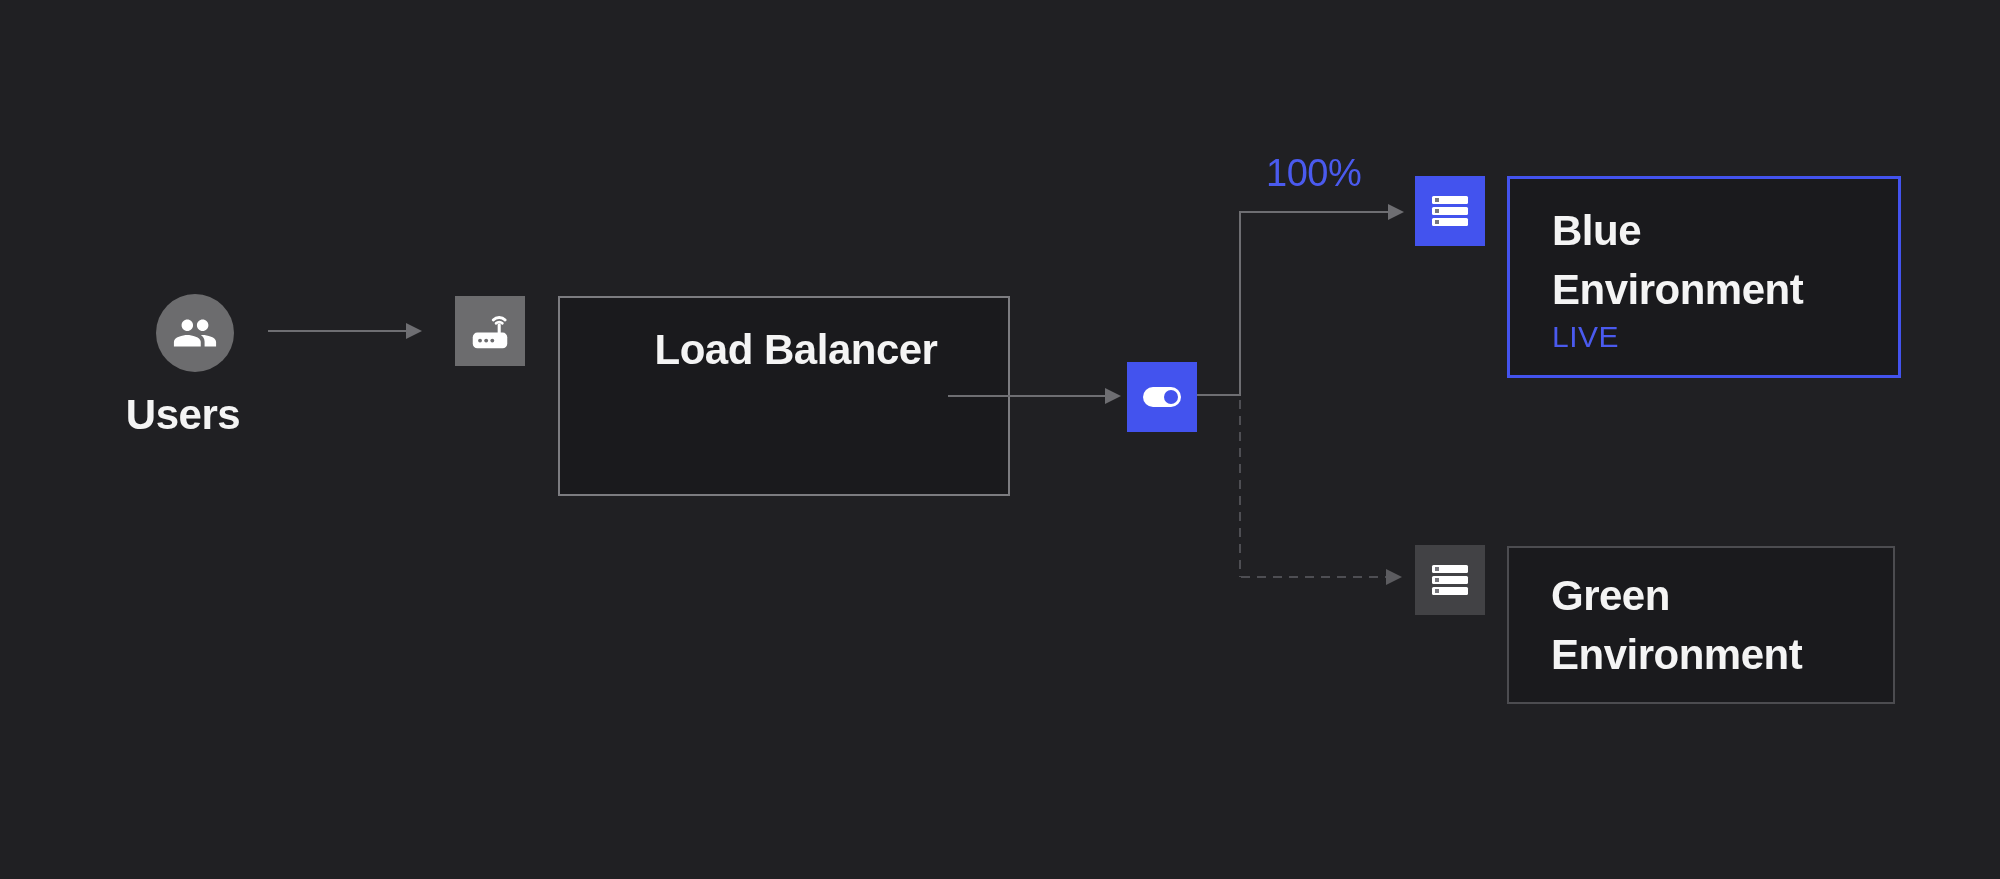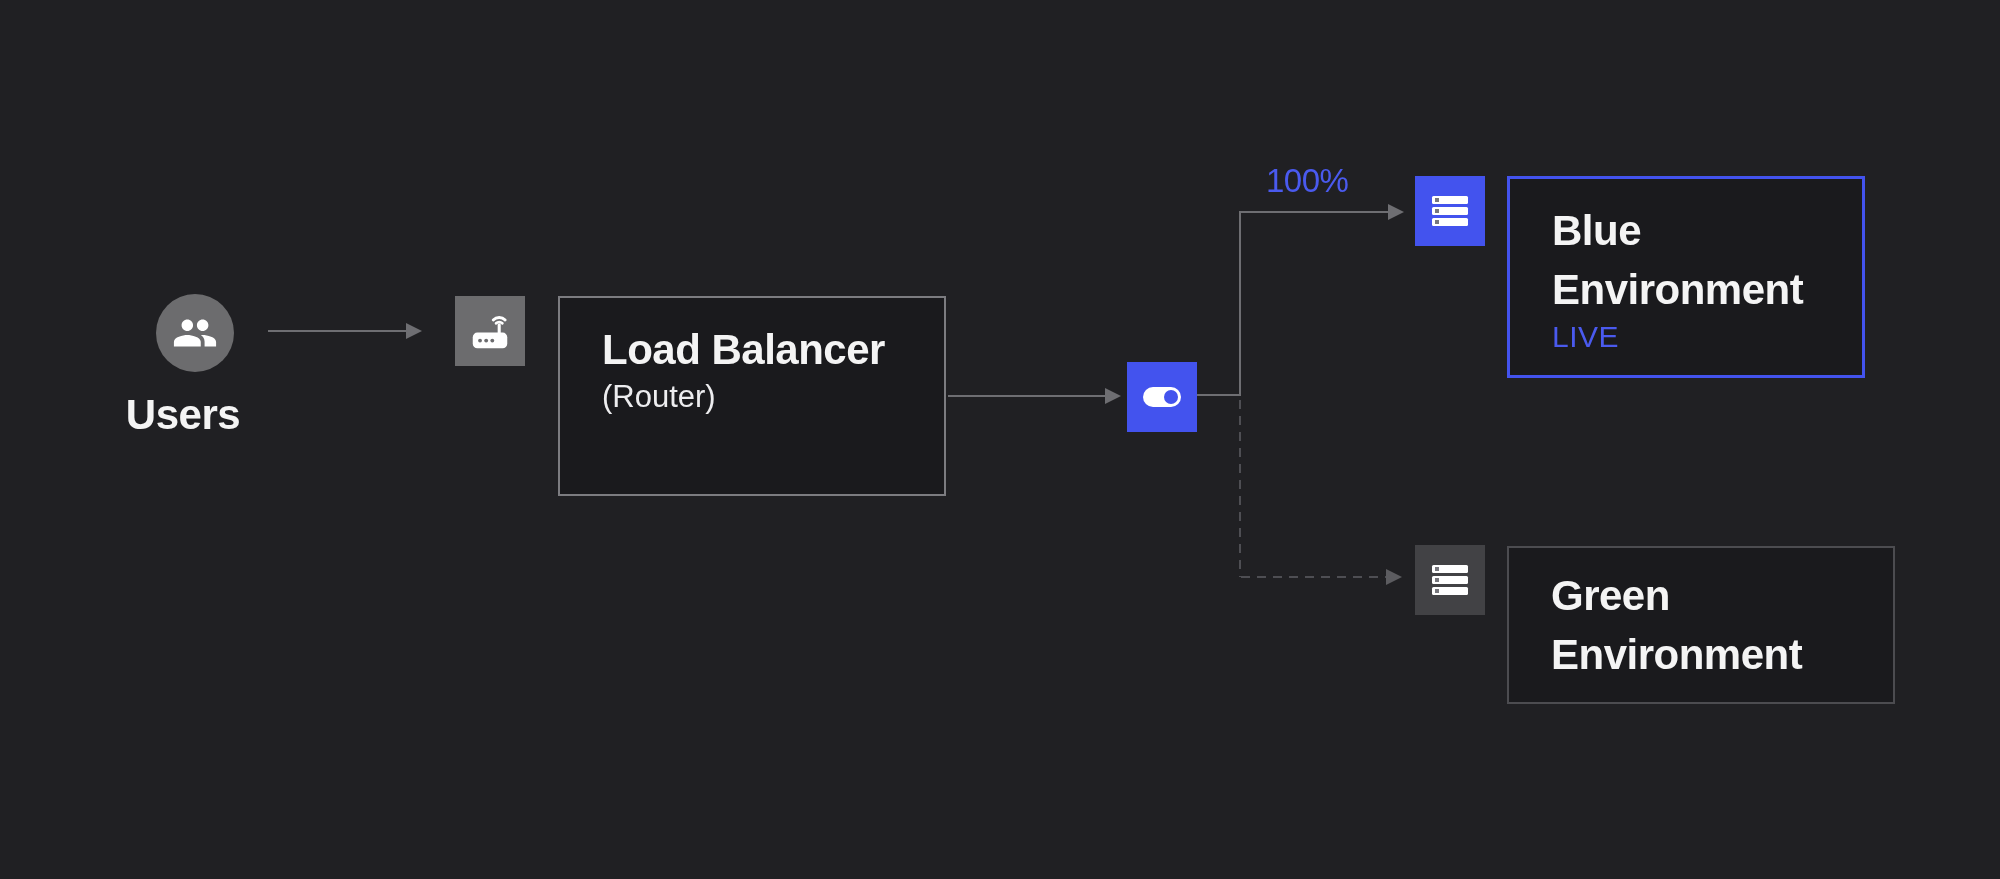--- a/index.html
+++ b/index.html
@@ -13,41 +13,41 @@
   }
   .abs{position:absolute;}
 
   
   .icon-tile{display:flex;align-items:center;justify-content:center;}
   #users-circle{left:156px;top:294px;width:78px;height:78px;border-radius:50%;background:var(--gray-icon,#6C6C6E);}
   #users-label{left:83px;top:391px;width:200px;text-align:center;font-size:42px;font-weight:bold;letter-spacing:-0.5px;}
 
   #router-tile{left:455px;top:296px;width:70px;height:70px;background:var(--gray-icon,#6C6C6E);}
 
-  #lb-box{left:558px;top:296px;width:388px;height:200px;box-sizing:border-box;
+  #lb-box{left:558px;top:296px;width:452px;height:200px;box-sizing:border-box;
     background:var(--box-fill,#1A1A1D);border:2px solid var(--lb-border,#7C7C80);
-    padding:28px 18px 12px 42px;}
+    padding:28px 18px 12px 42px;text-align:center;}
   #lb-box .box-title{font-size:42px;font-weight:bold;letter-spacing:-0.5px;line-height:48px;}
   #lb-box .box-subtitle{font-size:31px;margin-top:5px;color:#EDEDEF;}
 
   #toggle-tile{left:1127px;top:362px;width:70px;height:70px;background:var(--accent-blue,#4353EE);}
   .toggle-pill{position:relative;width:38px;height:20px;border-radius:10px;background:#fff;}
   .toggle-knob{position:absolute;right:3px;top:3px;width:14px;height:14px;border-radius:50%;background:var(--accent-blue,#4353EE);}
 
   .server-tile{width:70px;height:70px;}
   #server-tile-blue{left:1415px;top:176px;background:var(--accent-blue,#4353EE);}
   #server-tile-gray{left:1415px;top:545px;background:var(--dark-gray-icon,#424245);}
   .server-bars{width:36px;}
   .server-bar{position:relative;height:8px;background:#fff;border-radius:1.5px;}
   .server-bar + .server-bar{margin-top:3px;}
   .server-bar::after{content:"";position:absolute;left:3px;top:2px;width:4px;height:4px;background:rgba(8,8,18,0.55);}
 
   .env-box{box-sizing:border-box;background:var(--box-fill,#1A1A1D);
     display:flex;flex-direction:column;justify-content:center;padding-left:42px;}
-  #blue-box{left:1507px;top:176px;width:358px;height:202px;border:3px solid var(--accent-blue,#4353EE);}
+  #blue-box{left:1507px;top:176px;width:394px;height:202px;border:3px solid var(--accent-blue,#4353EE);}
   #green-box{left:1507px;top:546px;width:388px;height:158px;border:2px solid var(--green-border,#4C4C50);}
   .env-title{font-size:42px;font-weight:bold;letter-spacing:-0.5px;line-height:59px;}
   .live-badge{font-size:30px;color:var(--blue-text,#4A5AEE);margin-top:1px;letter-spacing:0.5px;}
 
   
   .edge-line-h{height:2px;background:var(--connector,#6E6E72);}
   .edge-line-v{width:2px;background:var(--connector,#6E6E72);}
   .edge-dash-h{height:2px;background:repeating-linear-gradient(90deg,var(--connector-dashed,#4E4E53) 0 9px,transparent 9px 16px);}
   .edge-dash-v{width:2px;background:repeating-linear-gradient(180deg,var(--connector-dashed,#4E4E53) 0 9px,transparent 9px 16px);}
   .arrowhead{width:0;height:0;border-top:8px solid transparent;border-bottom:8px solid transparent;
@@ -61,21 +61,21 @@
 
   #conn-toggle-out{left:1197px;top:394px;width:44px;}
   #conn-up{left:1239px;top:211px;height:185px;}
   #conn-top-line{left:1241px;top:211px;width:148px;}
   #conn-top-head{left:1388px;top:204px;}
 
   #dash-down{left:1239px;top:400px;height:177px;}
   #dash-bottom-line{left:1241px;top:576px;width:146px;}
   #dash-bottom-head{left:1386px;top:569px;}
 
-  #traffic-label{left:1266px;top:162px;font-size:33px;font-weight:500;letter-spacing:-0.5px;color:var(--blue-text,#4A5AEE);}
+  #traffic-label{left:1266px;top:152px;font-size:38px;font-weight:500;letter-spacing:-0.5px;color:var(--blue-text,#4A5AEE);}
 </style>
 </head>
 <body>
 
 <div class="canvas">
 
   <div class="abs icon-tile" id="users-circle">
     <svg width="46" height="46" viewBox="0 0 24 24">
       <path fill="#ffffff" d="M16 11c1.66 0 2.99-1.34 2.99-3S17.66 5 16 5s-3 1.34-3 3 1.34 3 3 3zm-8 0c1.66 0 2.99-1.34 2.99-3S9.66 5 8 5 5 6.34 5 8s1.34 3 3 3zm0 2c-2.33 0-7 1.17-7 3.5V19h14v-2.5c0-2.33-4.67-3.5-7-3.5zm8 0c-.29 0-.62.02-.97.05 1.16.84 1.97 1.97 1.97 3.45V19h6v-2.5c0-2.33-4.67-3.5-7-3.5z"></path>
     </svg>
@@ -92,21 +92,20 @@
       <circle cx="10" cy="17" r="1" fill="#6C6C6E"></circle>
       <circle cx="13.2" cy="17" r="1" fill="#6C6C6E"></circle>
       <rect x="16" y="8" width="1.6" height="5.4" rx="0.8" fill="#ffffff"></rect>
       <path d="M13.7 6.3 a4.3 4.3 0 0 1 6.2 0" stroke="#ffffff" stroke-width="1.5" fill="none" stroke-linecap="round"></path>
       <path d="M15.2 8 a2.3 2.3 0 0 1 3.2 0" stroke="#ffffff" stroke-width="1.5" fill="none" stroke-linecap="round"></path>
     </svg>
   </div>
 
   <div class="abs" id="lb-box">
     <div class="box-title">Load Balancer</div>
-    <div class="box-subtitle">(Router)</div>
   </div>
 
   <div class="abs edge-line-h" id="edge-lb-line"></div>
   <div class="abs arrowhead" id="edge-lb-head"></div>
 
   <div class="abs icon-tile" id="toggle-tile">
     <div class="toggle-pill">
       <div class="toggle-knob"></div>
     </div>
   </div>

